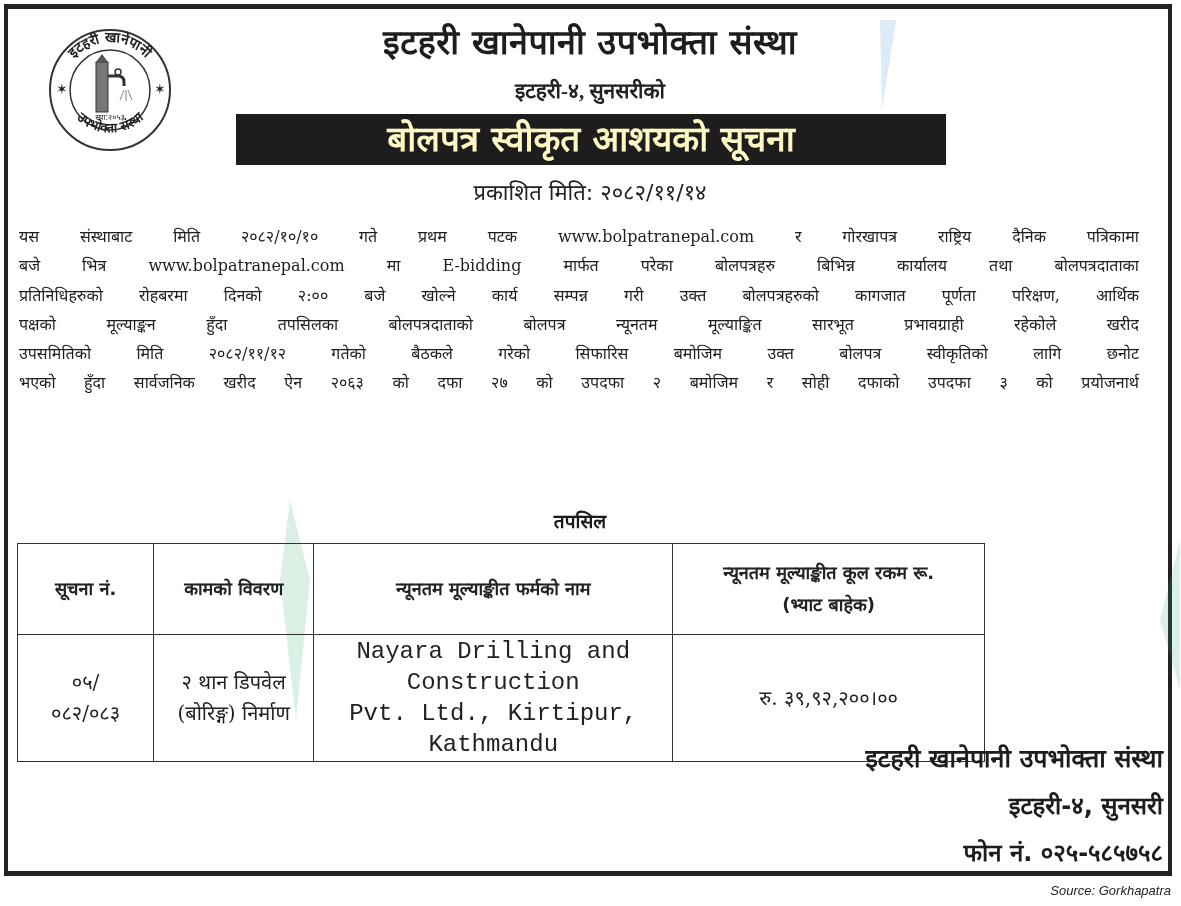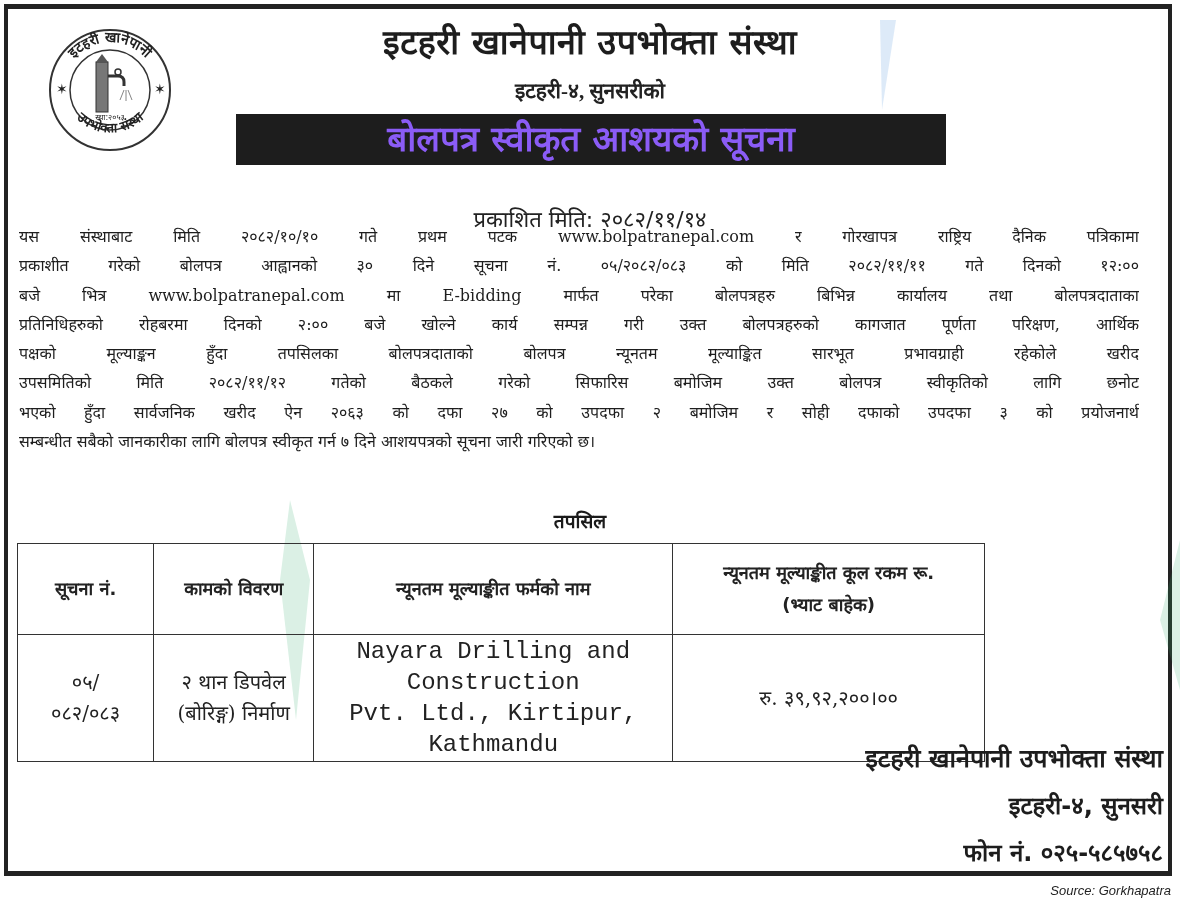--- a/index.html
+++ b/index.html
@@ -6,24 +6,24 @@
   body { width: 1181px; height: 906px; position: relative; overflow: hidden;
          font-family: "DejaVu Serif", "Liberation Serif", serif; color: #1a1a1a; }
   .frame { position: absolute; left: 4px; top: 4px; width: 1168px; height: 872px;
            border: 4px solid #222; border-top-width: 5px; border-bottom-width: 5px; box-sizing: border-box; background: #fff; }
   .logo { position: absolute; left: 40px; top: 28px; width: 140px; height: 124px; }
   .head1 { position: absolute; left: 240px; top: 18px; width: 700px; text-align: center;
            font-family: "DejaVu Sans", sans-serif; font-weight: bold; font-size: 34px; letter-spacing: 0.5px; color: #1d1d1d; }
   .head2 { position: absolute; left: 240px; top: 76px; width: 700px; text-align: center;
            font-family: Liberation Serif, serif; font-weight: bold; font-size: 21px; color: #222; }
   .banner { position: absolute; left: 236px; top: 114px; width: 710px; height: 51px; background: #1d1d1d;
-            color: #8b5cf6; text-align: center; font-family: "DejaVu Sans", sans-serif; font-weight: bold;
+            color: #fef9c3; text-align: center; font-family: "DejaVu Sans", sans-serif; font-weight: bold;
             font-size: 35px; line-height: 51px; }
   .pubdate { position: absolute; left: 240px; top: 176px; width: 700px; text-align: center;
-             font-family: "DejaVu Sans", sans-serif; font-size: 22px; color: #222; margin-top: 27px; }
+             font-family: "DejaVu Sans", sans-serif; font-size: 22px; color: #222; }
   .body-text { position: absolute; left: 19px; top: 222px; width: 1120px; font-size: 16px; line-height: 29.3px;
                text-align: justify; color: #1e1e1e; }
   .body-text span.line { display: block; text-align: justify; text-align-last: justify; white-space: nowrap; overflow: hidden; }
   .body-text span.line.last { text-align-last: left; }
   .tapasil { position: absolute; left: 480px; top: 508px; width: 200px; text-align: center;
              font-family: "DejaVu Sans", sans-serif; font-weight: bold; font-size: 19px; }
   table.award { position: absolute; left: 17px; top: 543px; width: 968px; border-collapse: collapse; }
   table.award th, table.award td { border: 1.5px solid #333; text-align: center; vertical-align: middle; }
   table.award th { font-family: "DejaVu Sans", sans-serif; font-weight: bold; font-size: 18px; height: 88px; line-height: 32px; color: #222; }
   table.award td { font-size: 20px; height: 90px; line-height: 31px; color: #222; }
@@ -74,27 +74,25 @@
 <div class="head1">इटहरी खानेपानी  उपभोक्ता संस्था</div>
 <div class="head2">इटहरी-४, सुनसरीको</div>
 <div class="banner">बोलपत्र स्वीकृत आशयको सूचना</div>
 <div class="pubdate">
   <span>प्रकाशित मिति:</span>
   <span>२०८२/११/१४</span>
 </div>
 
 <div class="body-text">
   <span class="line">यस संस्थाबाट मिति २०८२/१०/१० गते प्रथम पटक www.bolpatranepal.com र गोरखापत्र राष्ट्रिय दैनिक पत्रिकामा</span>
-  <span class="line">प्रकाशीत गरेको बोलपत्र आह्वानको ३० दिने सूचना नं. ०५/२०८२/०८३ को मिति २०८२/११/११ गते दिनको १२:००</span>
   <span class="line">बजे भित्र www.bolpatranepal.com मा E-bidding मार्फत परेका बोलपत्रहरु बिभिन्न कार्यालय तथा बोलपत्रदाताका</span>
   <span class="line">प्रतिनिधिहरुको रोहबरमा दिनको २:०० बजे खोल्ने कार्य सम्पन्न गरी उक्त बोलपत्रहरुको कागजात पूर्णता परिक्षण, आर्थिक</span>
   <span class="line">पक्षको मूल्याङ्कन हुँदा तपसिलका बोलपत्रदाताको बोलपत्र न्यूनतम मूल्याङ्कित सारभूत प्रभावग्राही रहेकोले खरीद</span>
   <span class="line">उपसमितिको मिति २०८२/११/१२ गतेको बैठकले गरेको सिफारिस बमोजिम उक्त बोलपत्र स्वीकृतिको लागि छनोट</span>
   <span class="line">भएको हुँदा सार्वजनिक खरीद ऐन २०६३ को दफा २७ को उपदफा २ बमोजिम र सोही दफाको उपदफा ३ को प्रयोजनार्थ</span>
-  <span class="line last">सम्बन्धीत सबैको जानकारीका लागि बोलपत्र स्वीकृत गर्न ७ दिने आशयपत्रको सूचना जारी गरिएको छ।</span>
 </div>
 
 <div class="tapasil">तपसिल</div>
 
 <table class="award">
   <thead>
     <tr>
       <th class="col1">सूचना नं.</th>
       <th class="col2">कामको विवरण</th>
       <th class="col3">न्यूनतम मूल्याङ्कीत फर्मको नाम</th>

